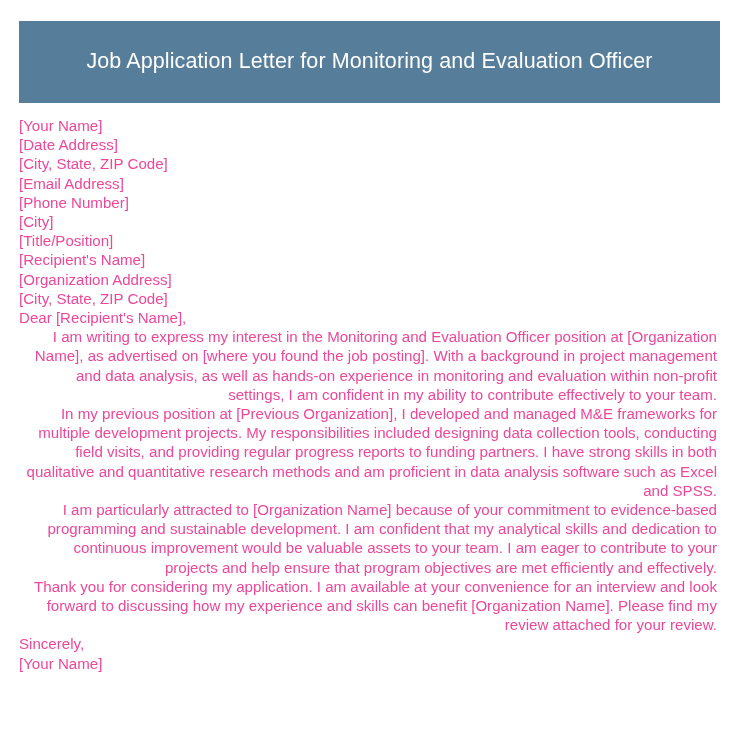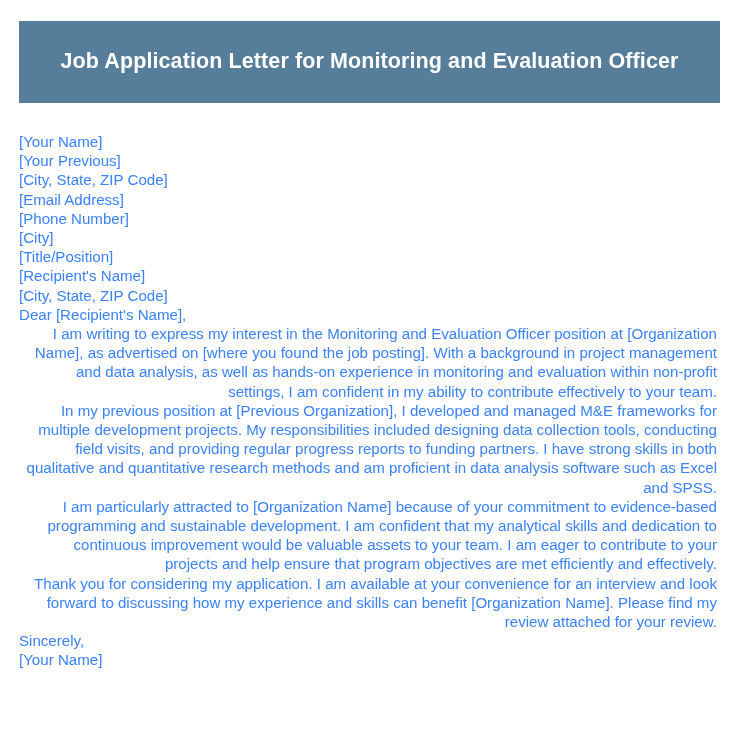--- a/index.html
+++ b/index.html
@@ -28,34 +28,34 @@
     height: 82px;
     background: #567d99;
     display: flex;
     align-items: center;
     justify-content: center;
     box-sizing: border-box;
   }
   .header-title {
     color: #ffffff;
     font-size: 21.5px;
-    font-weight: bold;
+    font-weight: normal;
     font-family: "Liberation Sans", sans-serif;
     letter-spacing: 0.1px;
     line-height: 1.2;
     text-align: center;
     white-space: nowrap;
     margin: 0;
   }
   .letter-body {
     position: absolute;
     left: 19px;
-    top: 132px;
+    top: 116px;
     width: 698px;
-    color: #3b82f6;
+    color: #ec4899;
     font-size: 15.1px;
     font-family: "Liberation Sans", sans-serif;
     line-height: 19.2px;
     box-sizing: border-box;
   }
   .letter-line {
     margin: 0;
     padding: 0;
     white-space: pre-wrap;
   }
@@ -71,30 +71,31 @@
 <div class="page">
 
   <div class="header-banner">
     <h1 class="header-title">Job Application Letter for Monitoring and Evaluation Officer</h1>
   </div>
 
   <div class="letter-body">
 
     <div>
       <div class="letter-line">[Your Name]</div>
-      <div class="letter-line">[Your Previous]</div>
+      <div class="letter-line">[Date Address]</div>
       <div class="letter-line">[City, State, ZIP Code]</div>
       <div class="letter-line">[Email Address]</div>
       <div class="letter-line">[Phone Number]</div>
       <div class="letter-line">[City]</div>
     </div>
 
     <div>
       <div class="letter-line">[Title/Position]</div>
       <div class="letter-line">[Recipient's Name]</div>
+      <div class="letter-line">[Organization Address]</div>
       <div class="letter-line">[City, State, ZIP Code]</div>
     </div>
 
     <div class="letter-line">Dear [Recipient's Name],</div>
 
     <p class="letter-para">I am writing to express my interest in the Monitoring and Evaluation Officer position at [Organization Name], as advertised on [where you found the job posting]. With a background in project management and data analysis, as well as hands-on experience in monitoring and evaluation within non-profit settings, I am confident in my ability to contribute effectively to your team.</p>
     <p class="letter-para">In my previous position at [Previous Organization], I developed and managed M&amp;E frameworks for multiple development projects. My responsibilities included designing data collection tools, conducting field visits, and providing regular progress reports to funding partners. I have strong skills in both qualitative and quantitative research methods and am proficient in data analysis software such as Excel and SPSS.</p>
     <p class="letter-para">I am particularly attracted to [Organization Name] because of your commitment to evidence-based programming and sustainable development. I am confident that my analytical skills and dedication to continuous improvement would be valuable assets to your team. I am eager to contribute to your projects and help ensure that program objectives are met efficiently and effectively.</p>
     <p class="letter-para">Thank you for considering my application. I am available at your convenience for an interview and look forward to discussing how my experience and skills can benefit [Organization Name]. Please find my review attached for your review.</p>
 

